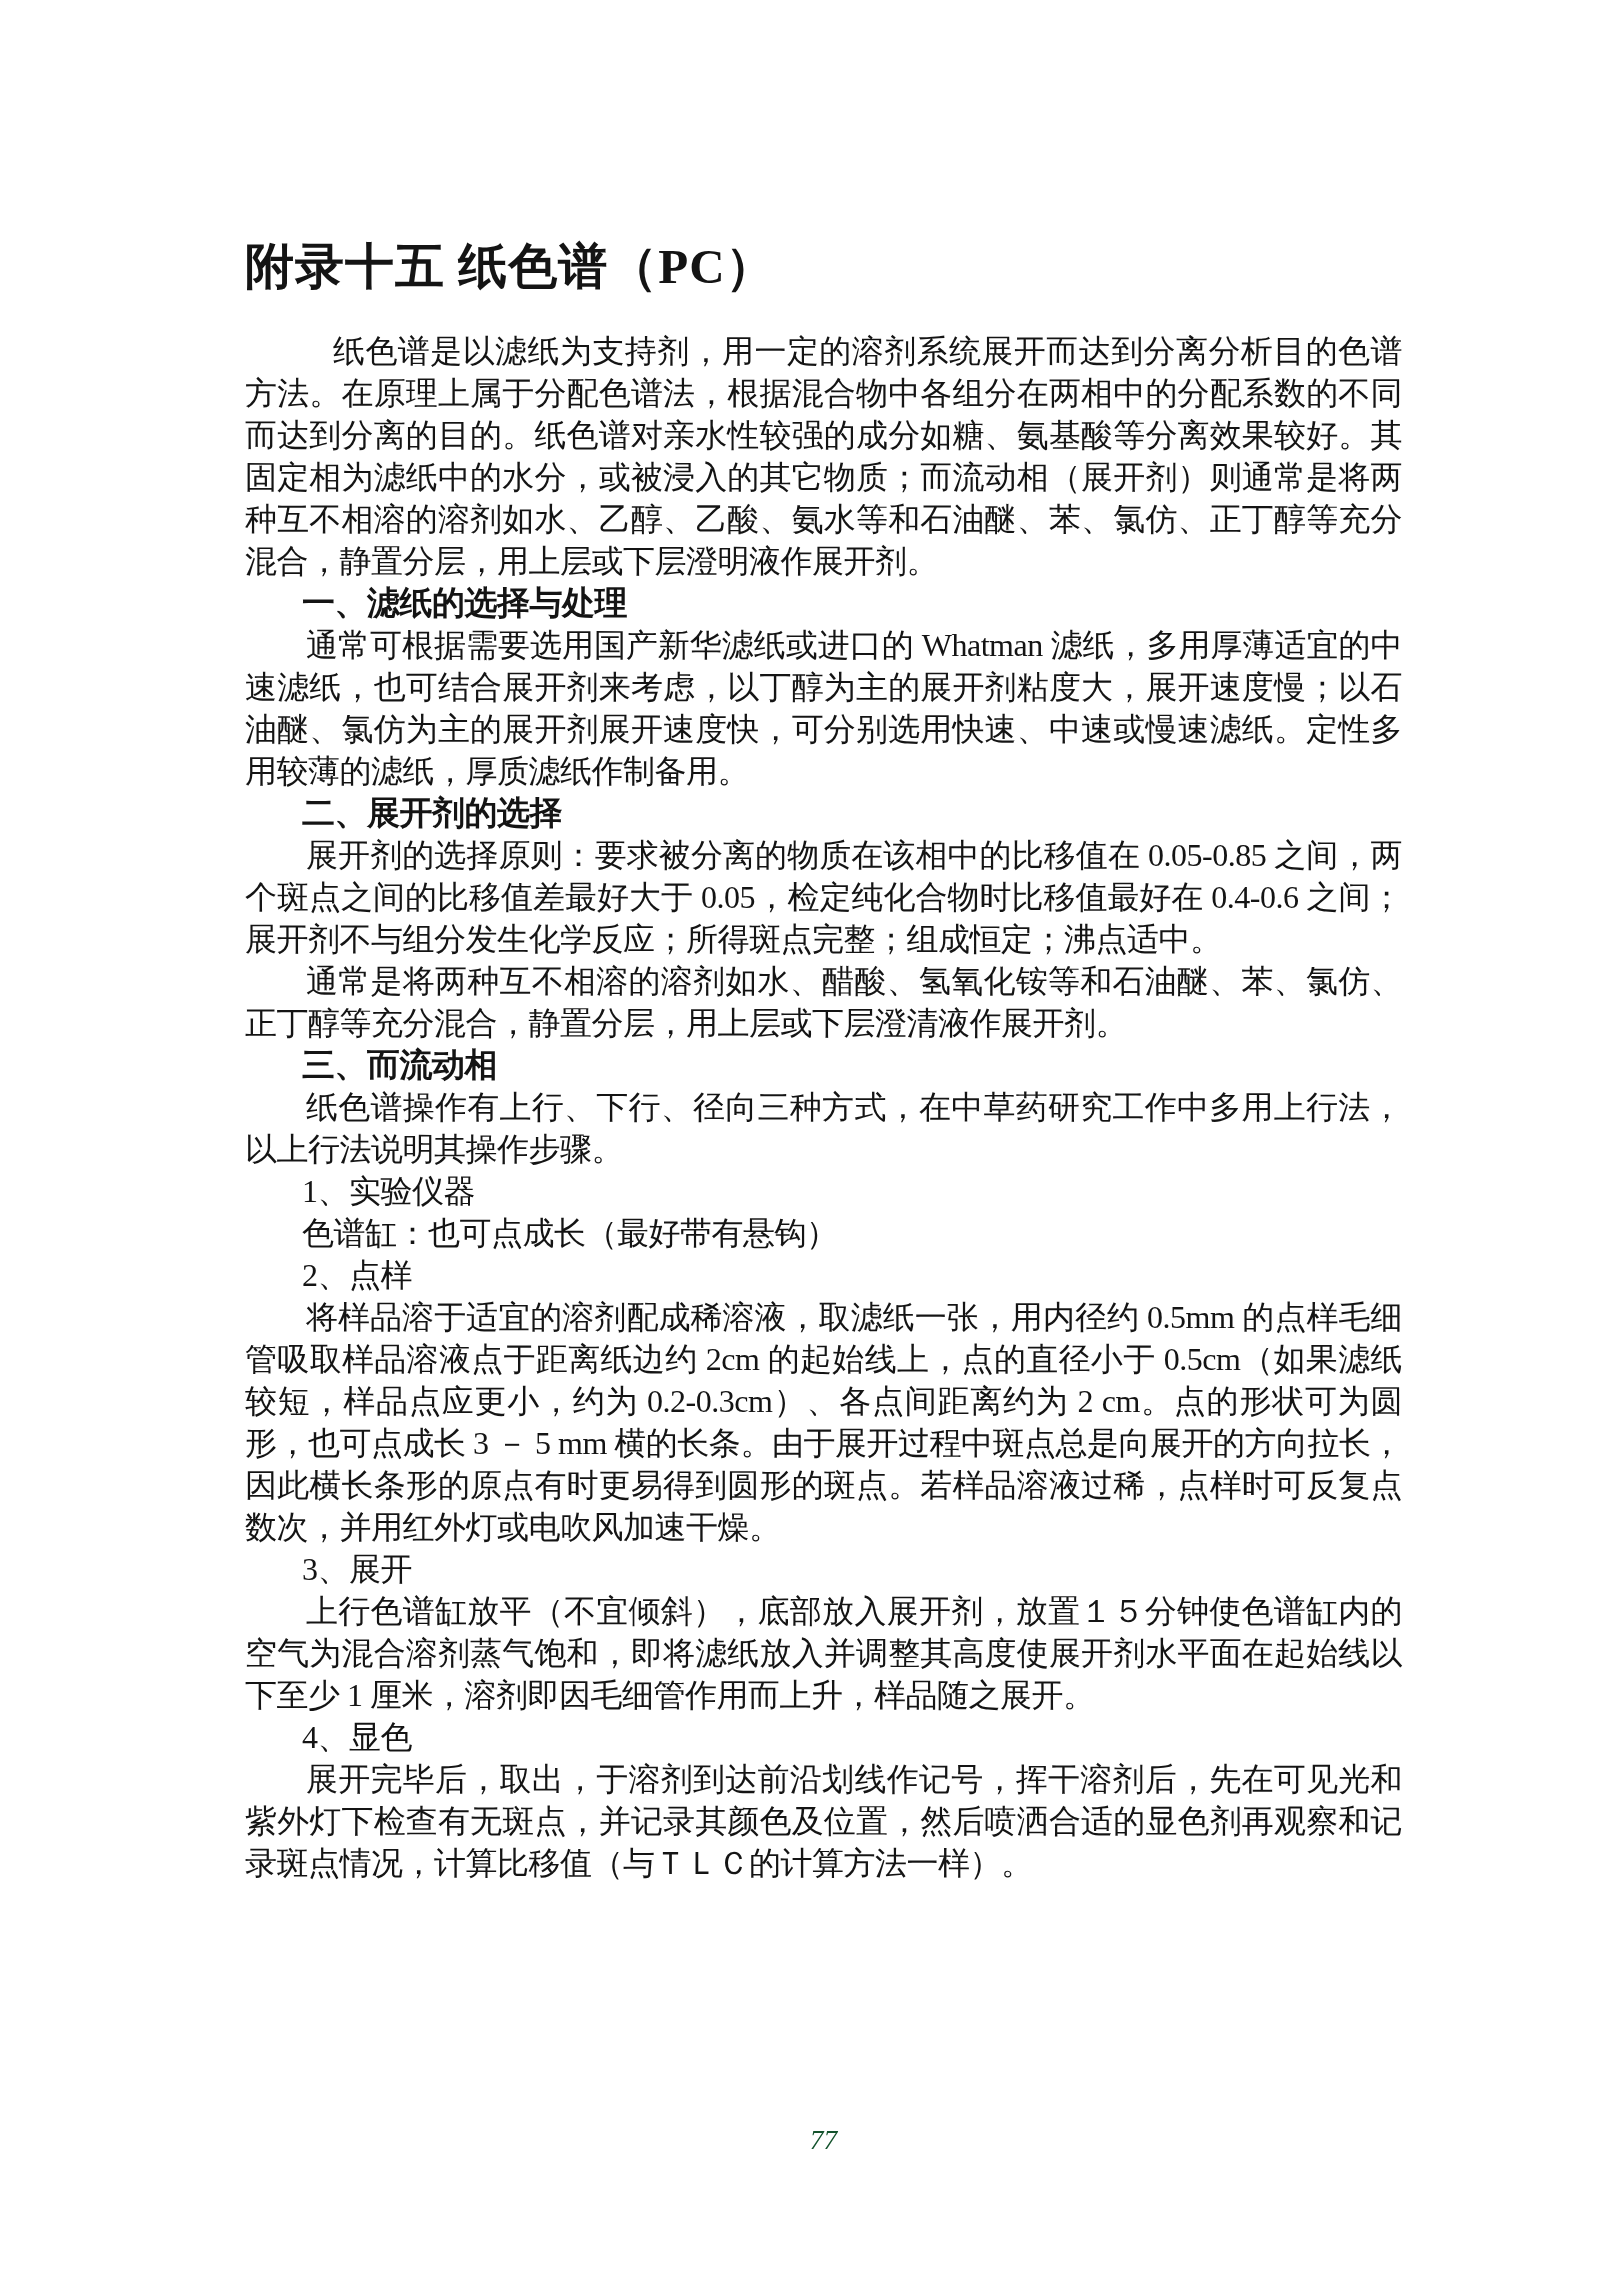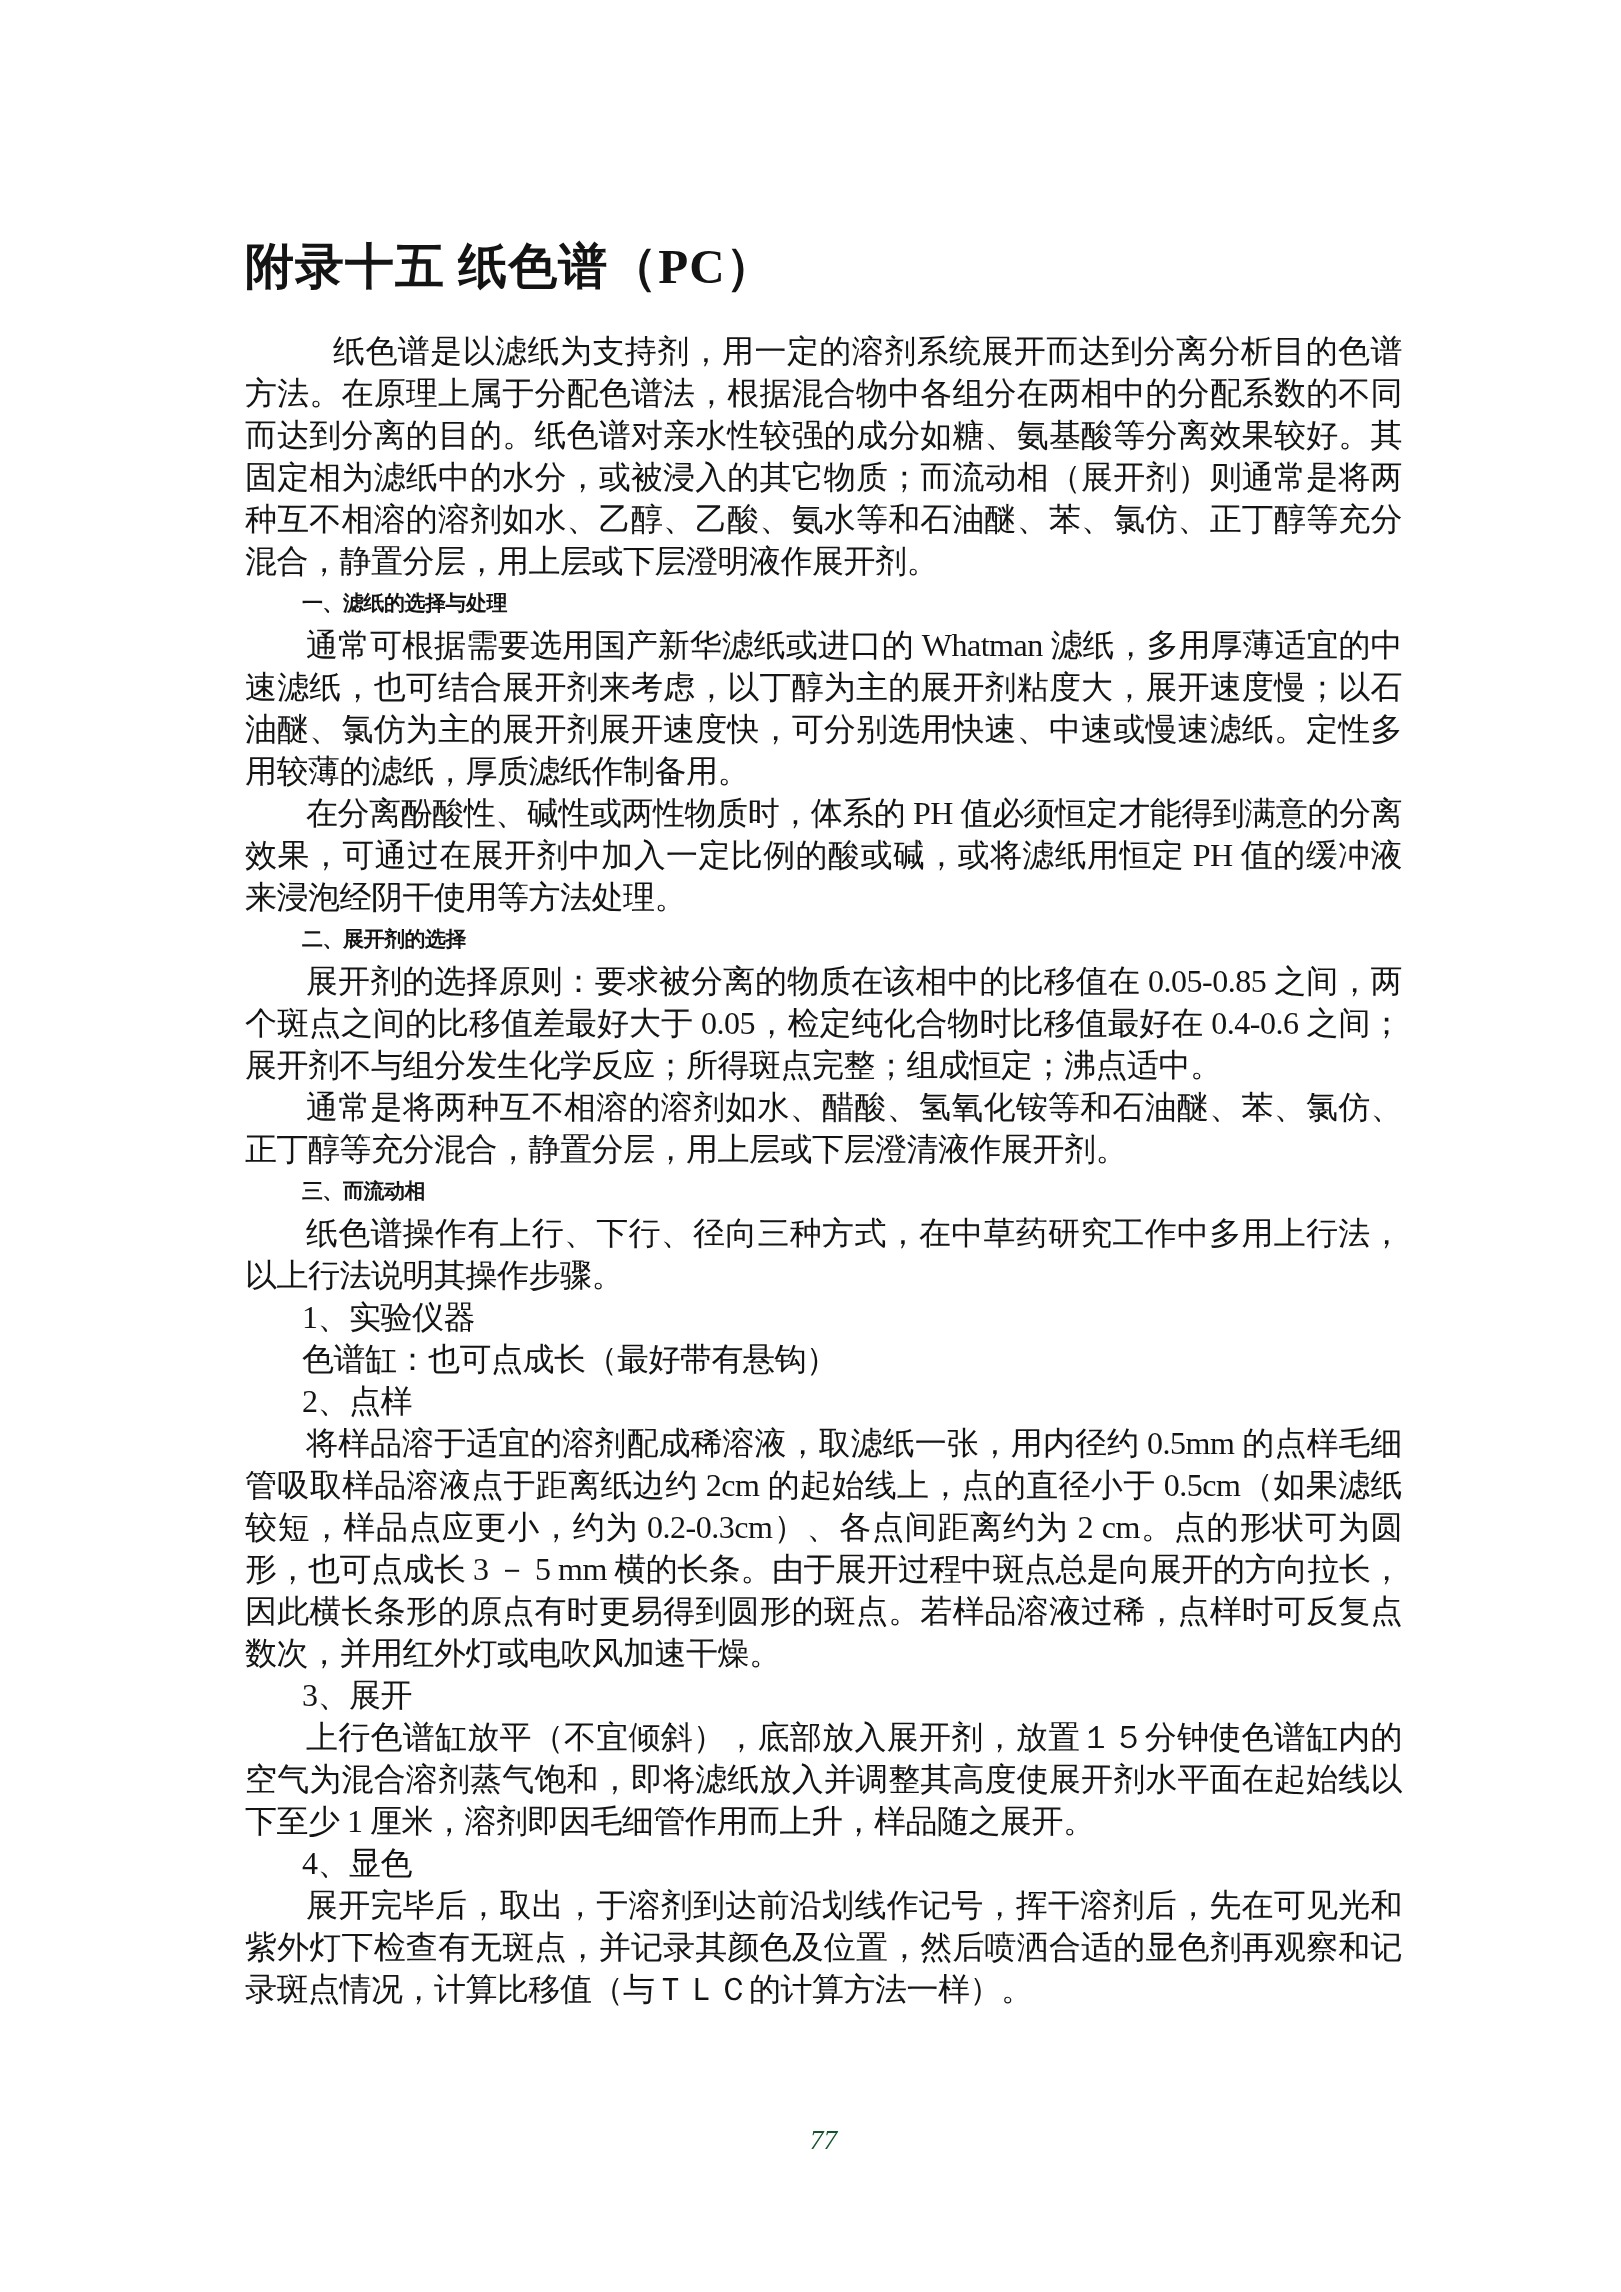--- a/index.html
+++ b/index.html
@@ -43,21 +43,21 @@
   }
   .blk {
     margin: 0;
     padding: 0;
   }
   .para { text-indent: 61px; }
   .para.first { text-indent: 88px; }
   .heading {
     text-indent: 57px;
     font-weight: bold;
-    font-size: 21px;
+    font-size: 33px;
   }
   .item { text-indent: 57px; }
   .page-number {
     position: absolute;
     top: 2125px;
     left: 245px;
     width: 1157px;
     text-align: center;
     font-size: 27.4px;
     font-style: italic;
@@ -67,21 +67,20 @@
 </head>
 <body>
 
 <div class="page">
   <h1 class="doc-title">附录十五 纸色谱（PC）</h1>
 
   <main class="doc-body" id="doc-body">
       <p class="blk para first">纸色谱是以滤纸为支持剂，用一定的溶剂系统展开而达到分离分析目的色谱方法。在原理上属于分配色谱法，根据混合物中各组分在两相中的分配系数的不同而达到分离的目的。纸色谱对亲水性较强的成分如糖、氨基酸等分离效果较好。其固定相为滤纸中的水分，或被浸入的其它物质；而流动相（展开剂）则通常是将两种互不相溶的溶剂如水、乙醇、乙酸、氨水等和石油醚、苯、氯仿、正丁醇等充分混合，静置分层，用上层或下层澄明液作展开剂。</p>
       <p class="blk heading">一、滤纸的选择与处理</p>
       <p class="blk para">通常可根据需要选用国产新华滤纸或进口的 Whatman 滤纸，多用厚薄适宜的中速滤纸，也可结合展开剂来考虑，以丁醇为主的展开剂粘度大，展开速度慢；以石油醚、氯仿为主的展开剂展开速度快，可分别选用快速、中速或慢速滤纸。定性多用较薄的滤纸，厚质滤纸作制备用。</p>
-      <p class="blk para">在分离酚酸性、碱性或两性物质时，体系的 PH 值必须恒定才能得到满意的分离效果，可通过在展开剂中加入一定比例的酸或碱，或将滤纸用恒定 PH 值的缓冲液来浸泡经阴干使用等方法处理。</p>
       <p class="blk heading">二、展开剂的选择</p>
       <p class="blk para">展开剂的选择原则：要求被分离的物质在该相中的比移值在 0.05-0.85 之间，两个斑点之间的比移值差最好大于 0.05，检定纯化合物时比移值最好在 0.4-0.6 之间；展开剂不与组分发生化学反应；所得斑点完整；组成恒定；沸点适中。</p>
       <p class="blk para">通常是将两种互不相溶的溶剂如水、醋酸、氢氧化铵等和石油醚、苯、氯仿、正丁醇等充分混合，静置分层，用上层或下层澄清液作展开剂。</p>
       <p class="blk heading">三、而流动相</p>
       <p class="blk para">纸色谱操作有上行、下行、径向三种方式，在中草药研究工作中多用上行法，以上行法说明其操作步骤。</p>
       <p class="blk item">1、实验仪器</p>
       <p class="blk item">色谱缸：也可点成长（最好带有悬钩）</p>
       <p class="blk item">2、点样</p>
       <p class="blk para">将样品溶于适宜的溶剂配成稀溶液，取滤纸一张，用内径约 0.5mm 的点样毛细管吸取样品溶液点于距离纸边约 2cm 的起始线上，点的直径小于 0.5cm（如果滤纸较短，样品点应更小，约为 0.2-0.3cm）、各点间距离约为 2 cm。点的形状可为圆形，也可点成长 3 － 5 mm 横的长条。由于展开过程中斑点总是向展开的方向拉长，因此横长条形的原点有时更易得到圆形的斑点。若样品溶液过稀，点样时可反复点数次，并用红外灯或电吹风加速干燥。</p>
       <p class="blk item">3、展开</p>

